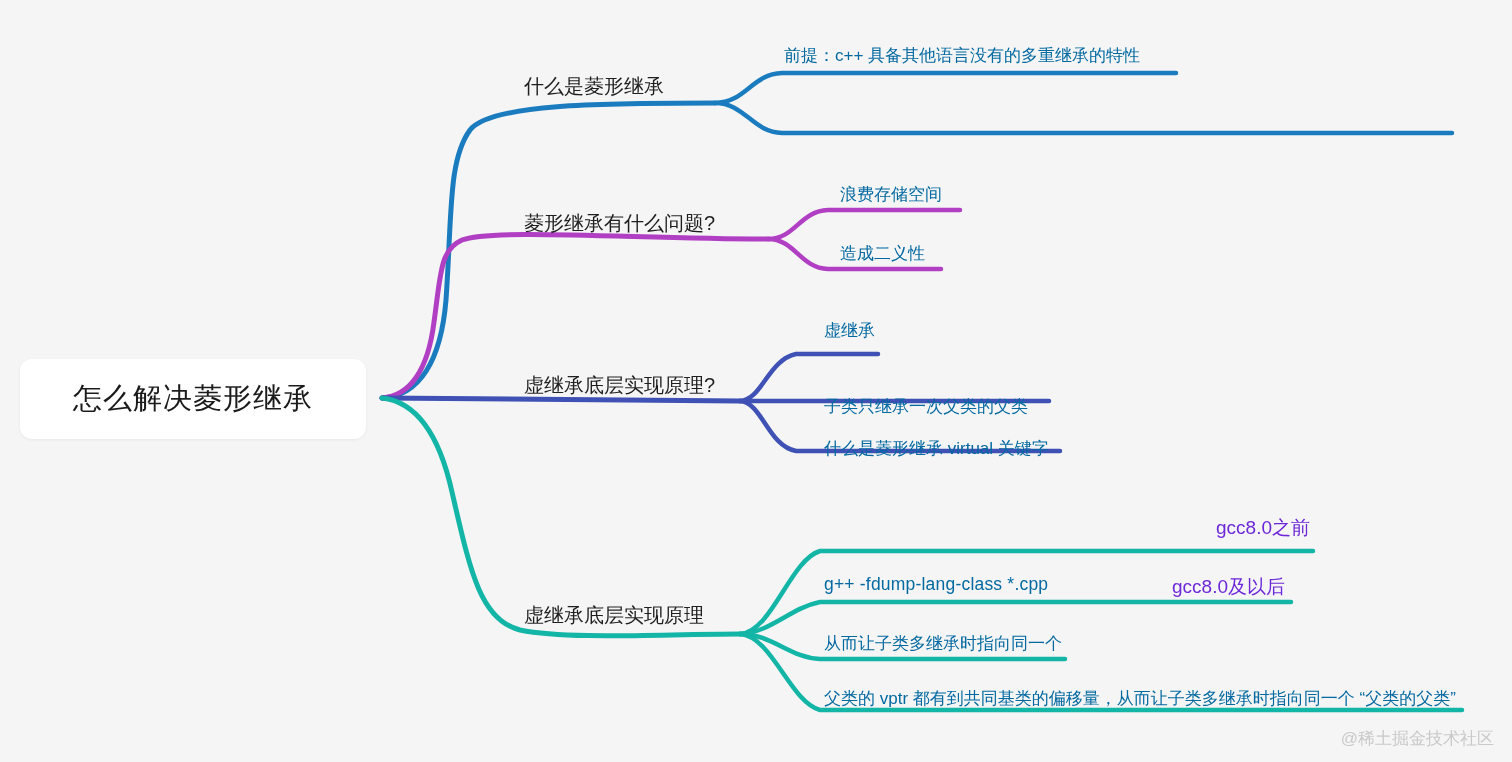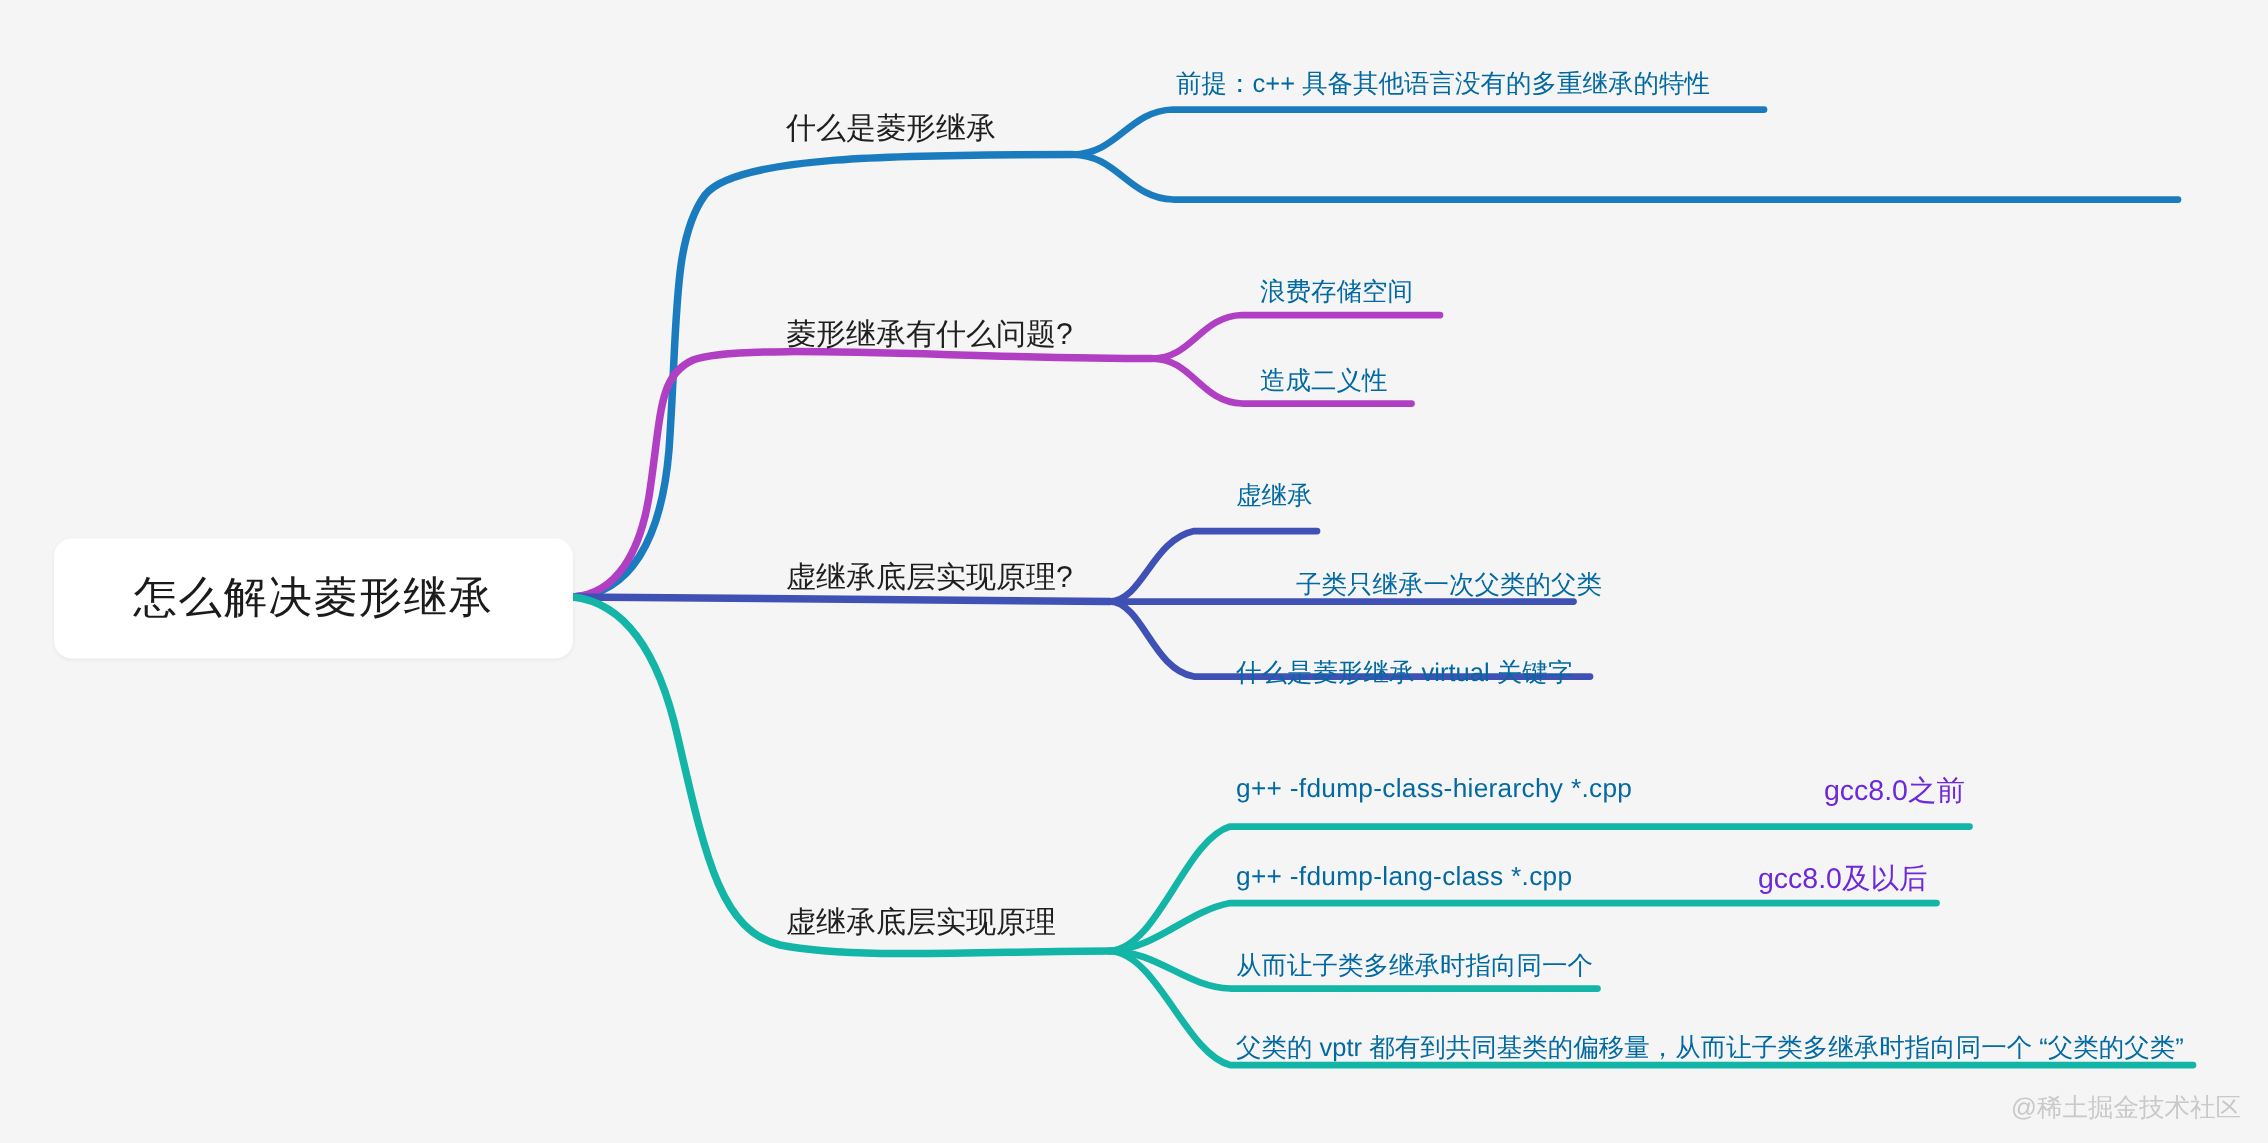--- a/index.html
+++ b/index.html
@@ -28,21 +28,21 @@
     height: 762px;
     pointer-events: none;
   }
   svg#wires path, svg#wires line {
     fill: none;
     stroke-linecap: round;
     stroke-linejoin: round;
   }
   .root-node {
     position: absolute;
-    left: 36px;
+    left: 20px;
     top: 359px;
     width: 346px;
     height: 80px;
     background: #ffffff;
     border-radius: 12px;
     display: flex;
     align-items: center;
     justify-content: center;
     box-shadow: 0 1px 3px rgba(0,0,0,0.06);
   }
@@ -116,25 +116,24 @@
 
   <div class="node-label branch-label" style="left:524px; top:76px;">什么是菱形继承</div>
   <div class="node-label leaf-label" style="left:784px; top:47px;">前提：c++ 具备其他语言没有的多重继承的特性</div>
 
   <div class="node-label branch-label" style="left:524px; top:213px;">菱形继承有什么问题?</div>
   <div class="node-label leaf-label" style="left:840px; top:186px;">浪费存储空间</div>
   <div class="node-label leaf-label" style="left:840px; top:245px;">造成二义性</div>
 
   <div class="node-label branch-label" style="left:524px; top:375px;">虚继承底层实现原理?</div>
   <div class="node-label leaf-label" style="left:824px; top:322px;">虚继承</div>
-  <div class="node-label leaf-label" style="left:824px; top:381px;margin-left:40px;">子类只继承一次父类的父类</div>
+  <div class="node-label leaf-label" style="left:824px; top:398px;">子类只继承一次父类的父类</div>
   <div class="node-label leaf-label" style="left:824px; top:440px;">什么是菱形继承 virtual 关键字</div>
 
   <div class="node-label branch-label" style="left:524px; top:605px;">虚继承底层实现原理</div>
-  <div class="node-label leaf-label mono-ish" style="left:824px; top:517px;">g++ -fdump-class-hierarchy *.cpp</div>
   <div class="node-label tag-label" style="left:1216px; top:518px;">gcc8.0之前</div>
   <div class="node-label leaf-label mono-ish" style="left:824px; top:576px;">g++ -fdump-lang-class *.cpp</div>
   <div class="node-label tag-label" style="left:1172px; top:577px;">gcc8.0及以后</div>
   <div class="node-label leaf-label" style="left:824px; top:635px;">从而让子类多继承时指向同一个</div>
   <div class="node-label leaf-label" style="left:824px; top:690px;">父类的 vptr 都有到共同基类的偏移量，从而让子类多继承时指向同一个 “父类的父类”</div>
 
   <div class="watermark">@稀土掘金技术社区</div>
 
 </div>
 

